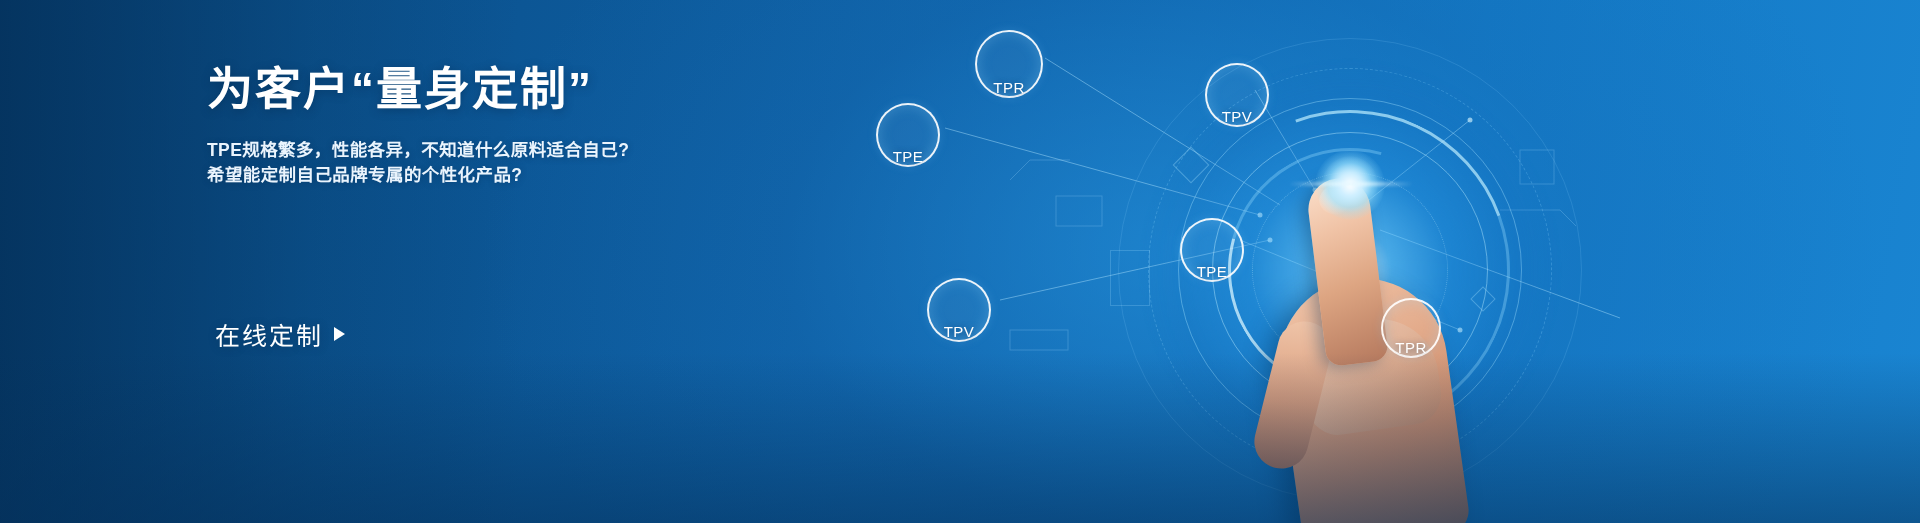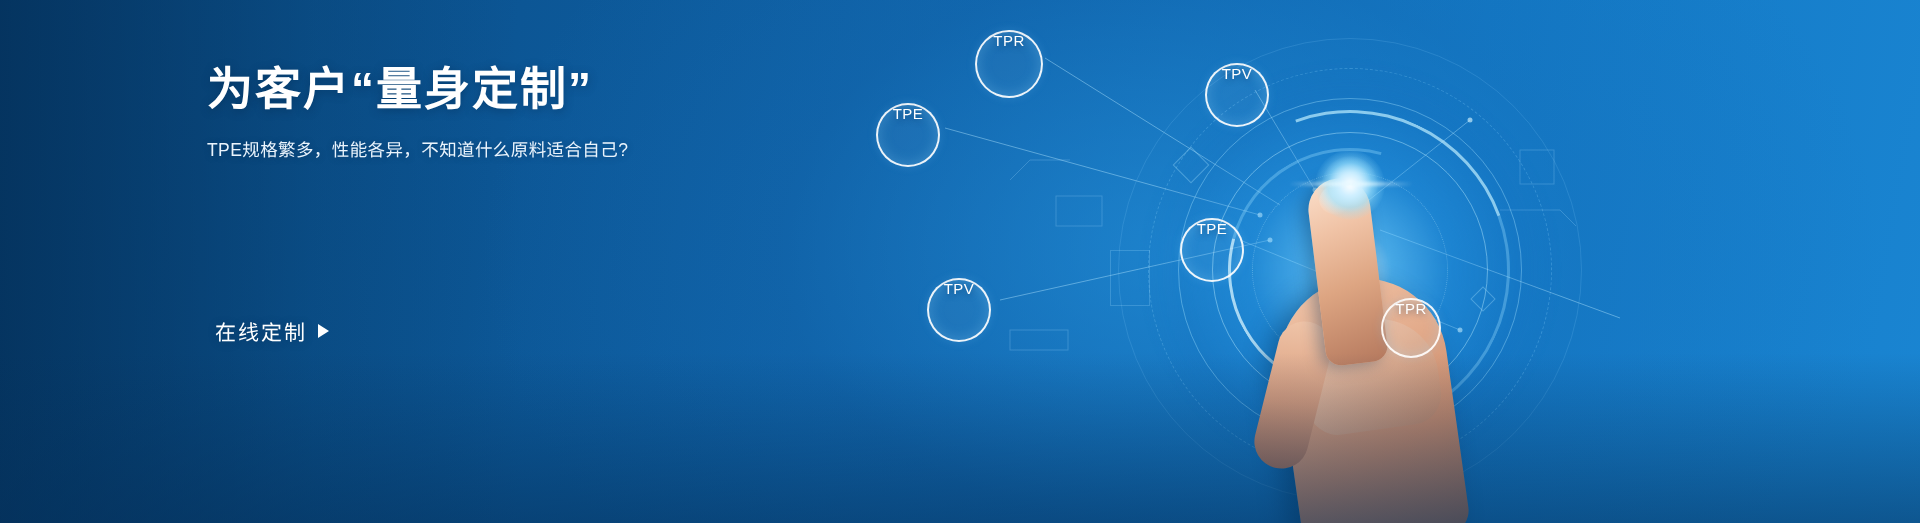--- a/index.html
+++ b/index.html
@@ -46,28 +46,29 @@
     text-shadow:0 2px 10px rgba(2,40,78,0.45);
   }
   .subcopy { margin-top:22px; }
   .subcopy .sline {
     color:#eaf4fd;
     font-size:17.5px;
     line-height:25px;
     letter-spacing:0.4px;
     white-space:nowrap;
     text-shadow:0 1px 6px rgba(2,40,78,0.4);
+    font-weight:bold;
   }
 
   
   .cta {
     position:absolute; left:213px; top:310px;
     display:inline-flex; align-items:center; gap:11px;
     color:#ffffff;
-    font-size:21px; letter-spacing:2px;
+    font-size:25px; letter-spacing:2px;
     cursor:pointer;
     padding:6px 2px;
     text-shadow:0 1px 8px rgba(2,40,78,0.45);
   }
   .cta .arrow {
     width:0;height:0;
     border-left:11px solid #ffffff;
     border-top:7px solid transparent;
     border-bottom:7px solid transparent;
     display:inline-block;
@@ -126,21 +127,21 @@
 
   
   .lines { position:absolute; left:0; top:0; width:1060px; height:523px; }
 
   
   .bubble {
     position:absolute;
     border-radius:50%;
     border:2px solid rgba(255,255,255,0.92);
     color:#ffffff;
-    display:flex; align-items:flex-start; justify-content:center;
+    display:flex; align-items:flex-end; justify-content:center;
     font-size:15px; letter-spacing:0.5px;
     background:rgba(255,255,255,0.04);
     text-shadow:0 1px 6px rgba(2,40,78,0.5);
     box-shadow:0 0 14px rgba(150,220,255,0.25) inset, 0 0 10px rgba(120,200,255,0.18);
   }
 
   
   .hand {
     position:absolute; left:400px; top:170px;
     width:250px; height:360px;
@@ -267,20 +268,21 @@
   </div>
 
   <div class="vignette-bottom"></div>
 
   <div class="copy">
     <div class="headline">
       <div class="line">为客户“量身定制”</div>
     </div>
     <div class="subcopy">
       <div class="sline">TPE规格繁多，性能各异，不知道什么原料适合自己?</div>
+      <div class="sline">希望能定制自己品牌专属的个性化产品?</div>
     </div>
   </div>
 
   <div class="cta">
     <span>在线定制</span>
     <span class="arrow"></span>
   </div>
 
 </div>
 

